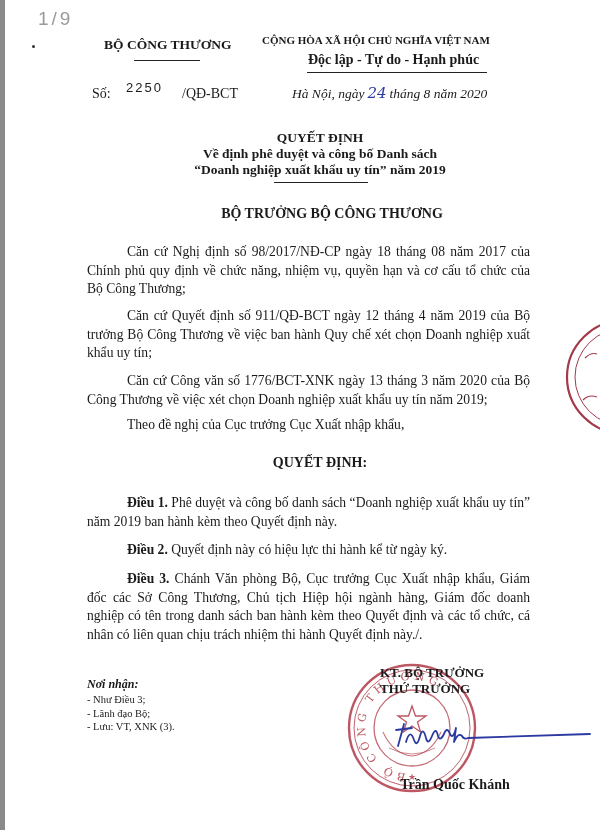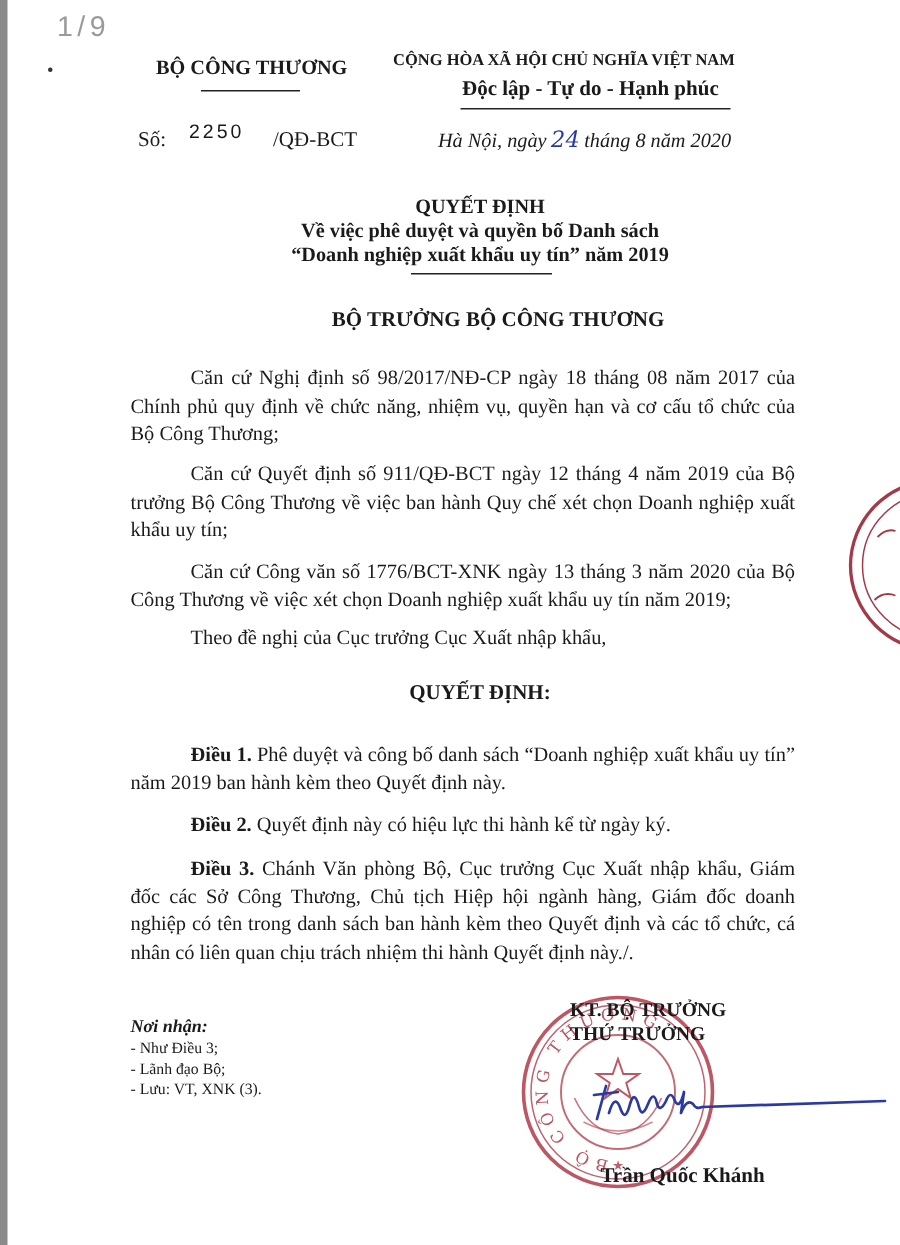--- a/index.html
+++ b/index.html
@@ -200,21 +200,21 @@
 <div class="abs docnum-label">Số:</div>
 <div class="abs docnum-value">2250</div>
 <div class="abs docnum-suffix">/QĐ-BCT</div>
 
 <div class="abs place-date">
   <span>Hà Nội, ngày</span><span class="date-day">24</span><span>tháng 8 năm 2020</span>
 </div>
 
 <div class="title-block">
   <div>QUYẾT ĐỊNH</div>
-  <div>Về việc phê duyệt và quyền bố Danh sách</div>
+  <div>Về định phê duyệt và công bố Danh sách</div>
   <div>“Doanh nghiệp xuất khẩu uy tín” năm 2019</div>
 </div>
 <div class="title-rule"></div>
 <div class="minister-heading">BỘ TRƯỞNG BỘ CÔNG THƯƠNG</div>
 
 <div class="para p1">Căn cứ Nghị định số 98/2017/NĐ-CP ngày 18 tháng 08 năm 2017 của Chính phủ quy định về chức năng, nhiệm vụ, quyền hạn và cơ cấu tổ chức của Bộ Công Thương;</div>
 <div class="para p2">Căn cứ Quyết định số 911/QĐ-BCT ngày 12 tháng 4 năm 2019 của Bộ trưởng Bộ Công Thương về việc ban hành Quy chế xét chọn Doanh nghiệp xuất khẩu uy tín;</div>
 <div class="para p3">Căn cứ Công văn số 1776/BCT-XNK ngày 13 tháng 3 năm 2020 của Bộ Công Thương về việc xét chọn Doanh nghiệp xuất khẩu uy tín năm 2019;</div>
 <div class="para p4">Theo đề nghị của Cục trưởng Cục Xuất nhập khẩu,</div>
 

